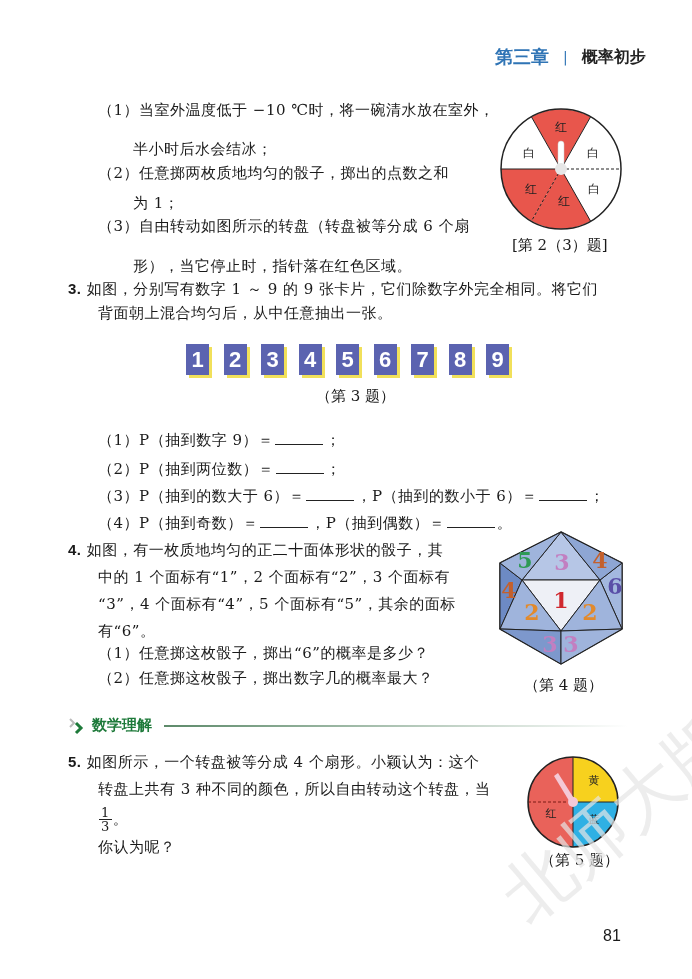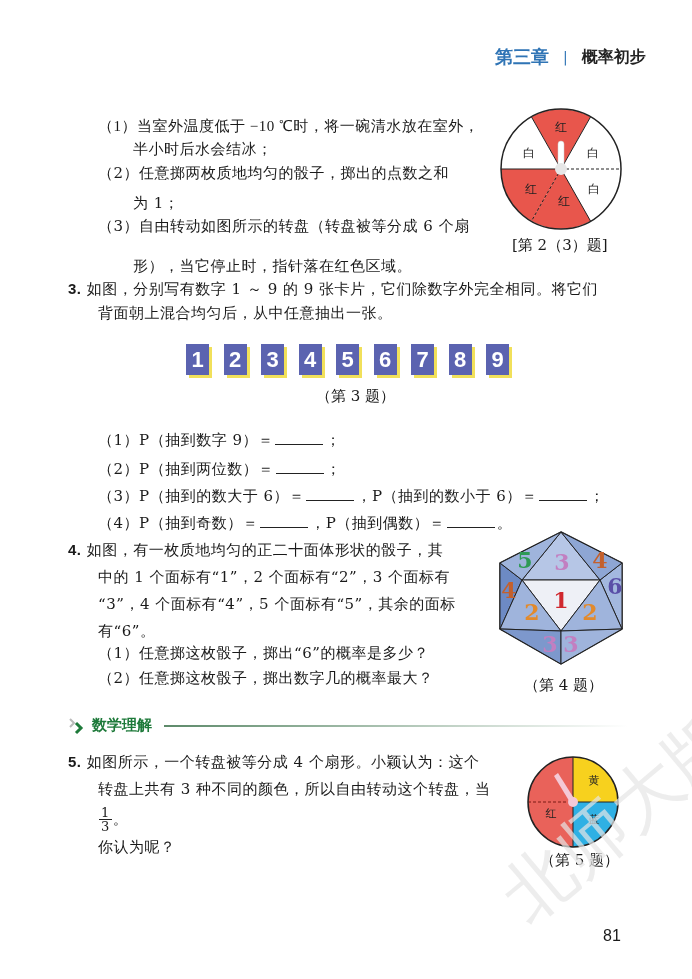--- a/index.html
+++ b/index.html
@@ -27,21 +27,21 @@
 </style>
 </head>
 <body>
 
 <div class="header">
   <span class="chapter">第三章</span>
   <span class="sep">|</span>
   <span class="chapter-title">概率初步</span>
 </div>
 
-<div class="line" style="top:116px;left:98px;font-family:Liberation Serif, serif;"><span>（1）</span><span>当室外温度低于 −10 ℃时，将一碗清水放在室外，</span></div>
+<div class="line" style="top:100px;left:98px;"><span>（1）</span><span>当室外温度低于 −10 ℃时，将一碗清水放在室外，</span></div>
 <div class="line" style="top:139px;left:133px;">半小时后水会结冰；</div>
 <div class="line" style="top:163px;left:98px;"><span>（2）</span><span>任意掷两枚质地均匀的骰子，掷出的点数之和</span></div>
 <div class="line" style="top:193px;left:133px;">为 1；</div>
 <div class="line" style="top:216px;left:98px;"><span>（3）</span><span>自由转动如图所示的转盘（转盘被等分成 6 个扇</span></div>
 <div class="line" style="top:256px;left:133px;">形），当它停止时，指针落在红色区域。</div>
 
 <svg style="position:absolute;left:500px;top:108px;" width="122" height="122" viewBox="-61 -61 122 122">
   <path d="M0,0 L-29.5,-52 A60,60 0 0 1 29.5,-52 Z" fill="#e8564c"></path>
   <path d="M0,0 L29.5,-52 A60,60 0 0 1 60,0 Z" fill="#fff"></path>
   <path d="M0,0 L60,0 A60,60 0 0 1 29.5,52 Z" fill="#fff"></path>

